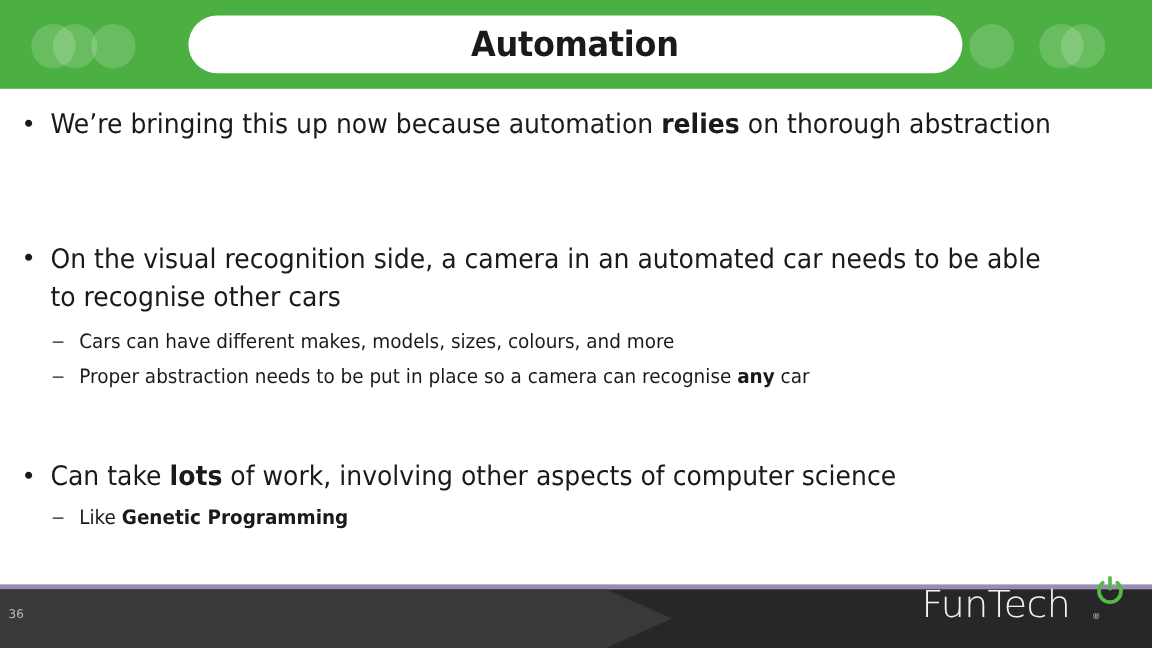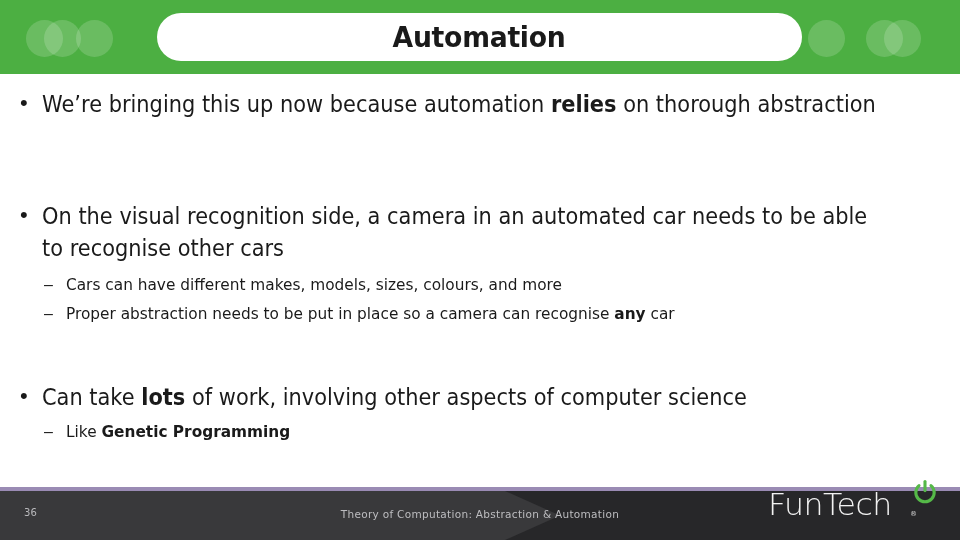--- a/index.html
+++ b/index.html
@@ -158,21 +158,21 @@
     position: absolute;
     left: 0;
     top: 0;
     width: 560px;
     height: 49px;
     background: #39393b;
     clip-path: polygon(0 0, 505px 0, 560px 24.5px, 505px 49px, 0 49px);
   }
   #footer-page-number {
     position: absolute;
-    left: 24px;
+    left: 7px;
     top: 16px;
     font-family: "DejaVu Sans", sans-serif;
     font-size: 10px;
     color: #b9b9bc;
     letter-spacing: 0.2px;
   }
   #footer-subtitle {
     position: absolute;
     left: 0;
     top: 17px;
@@ -278,21 +278,20 @@
       </span>
     </div>
 
   </div>
 
   <div id="footer-line"></div>
 
   <div id="footer-band">
     <div id="footer-left-panel"></div>
     <div id="footer-page-number">36</div>
-    <div id="footer-subtitle">Theory of Computation: Abstraction &amp; Automation</div>
   </div>
 
   <div id="logo-group">
     <div id="logo-wordmark">FunTech</div>
     <div id="logo-registered">®</div>
     <svg id="logo-power-icon" viewBox="0 0 26 26">
       <path d="M 7.0 5.6 A 9.2 9.2 0 1 0 19.0 5.6" fill="none" stroke="#55b948" stroke-width="3.1" stroke-linecap="round"></path>
       <line x1="13" y1="1.6" x2="13" y2="10.6" stroke="#55b948" stroke-width="3.1" stroke-linecap="round"></line>
     </svg>
   </div>

